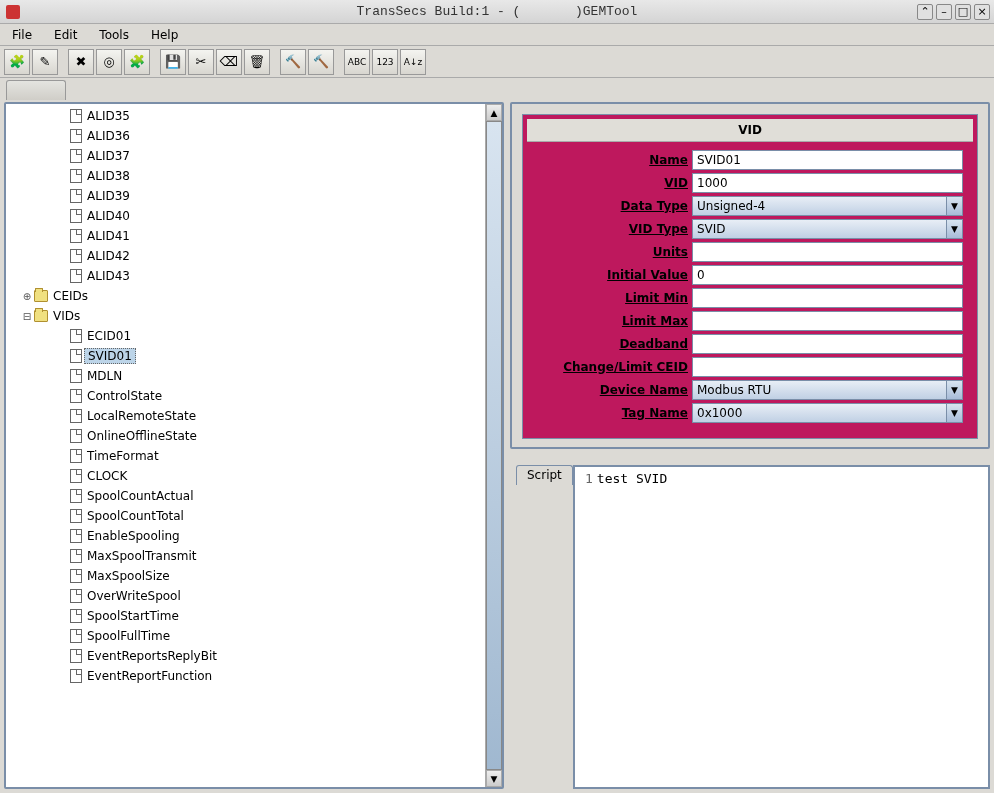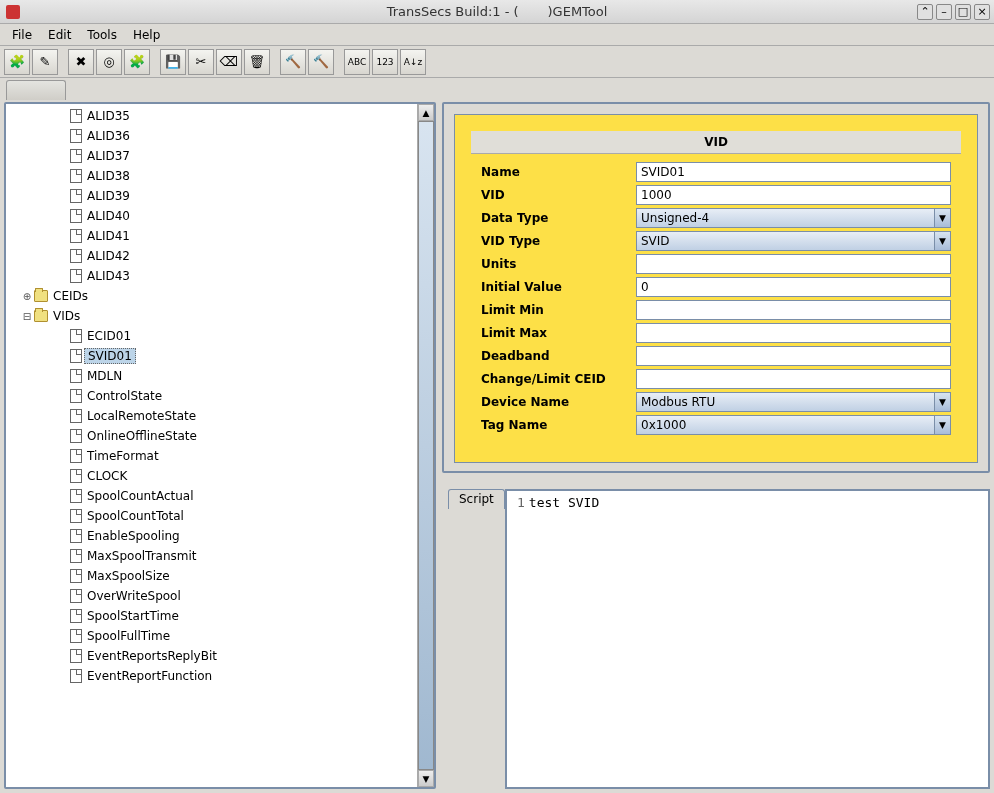--- a/index.html
+++ b/index.html
@@ -20,39 +20,40 @@
   display: flex;
   align-items: center;
   padding: 0 6px;
   position: relative;
 }
 .titlebar-title {
   flex: 1;
   text-align: center;
   color: #333;
   font-size: 13px;
+  font-family: Liberation Mono, monospace;
 }
 .titlebar-title span { white-space: pre; }
 .win-buttons { display: flex; gap: 3px; position: absolute; right: 4px; }
 .win-btn {
   width: 16px; height: 16px;
   background: #e0e0e0; border: 1px solid #888;
   border-radius: 2px; font-size: 11px;
   display: flex; align-items: center; justify-content: center;
   line-height: 1;
 }
 .app-icon { width: 14px; height: 14px; background: #c33; border-radius: 2px; position: absolute; left: 6px; }
 
 .menubar {
   height: 22px;
   background: #dcdad5;
   display: flex;
   align-items: center;
   padding: 0 4px;
-  gap: 0;
+  gap: 6px;
   border-bottom: 1px solid #aaa;
 }
 .menu-item {
   padding: 2px 8px;
   color: #000;
 }
 
 .toolbar {
   height: 32px;
   background: #dcdad5;
@@ -90,21 +91,21 @@
 .workspace {
   flex: 1;
   display: flex;
   gap: 6px;
   padding: 2px 4px 4px;
   min-height: 0;
 }
 
 
 .tree-panel {
-  width: 432px;
+  width: 500px;
   background: #fff;
   border: 2px solid #7a8ea8;
   border-radius: 2px;
   display: flex;
   min-height: 0;
 }
 .tree-scroll {
   flex: 1;
   overflow: hidden;
   padding: 2px 0;
@@ -148,42 +149,43 @@
   min-height: 0;
 }
 .props-box {
   background: #dcdad5;
   border: 2px solid #7a8ea8;
   border-radius: 2px;
   padding: 10px 10px 8px;
 }
 .props-inner {
   border: 1px solid #7a8ea8;
-  background: #fde047;
-  padding: 16px;
+  background: #be185d;
+  padding: 4px;
 }
 .props-title {
   border-bottom: 1px solid #aaa;
   text-align: center;
   font-weight: bold;
   padding: 4px 0;
   background: #e0ded8;
 }
 .props-form { padding: 6px 10px 10px; }
 .prow {
   display: flex; align-items: center;
   height: 23px;
 }
 .plabel {
   width: 155px;
-  text-align: left;
+  text-align: right;
   font-weight: bold;
   padding-right: 4px;
   color: #000;
   font-size: 12px;
+  text-decoration: underline;
 }
 .pinput {
   flex: 1;
   height: 20px;
   border: 1px solid #7a8ea8;
   background: #fff;
   padding: 0 4px;
   font-size: 12px;
   font-family: inherit;
 }

